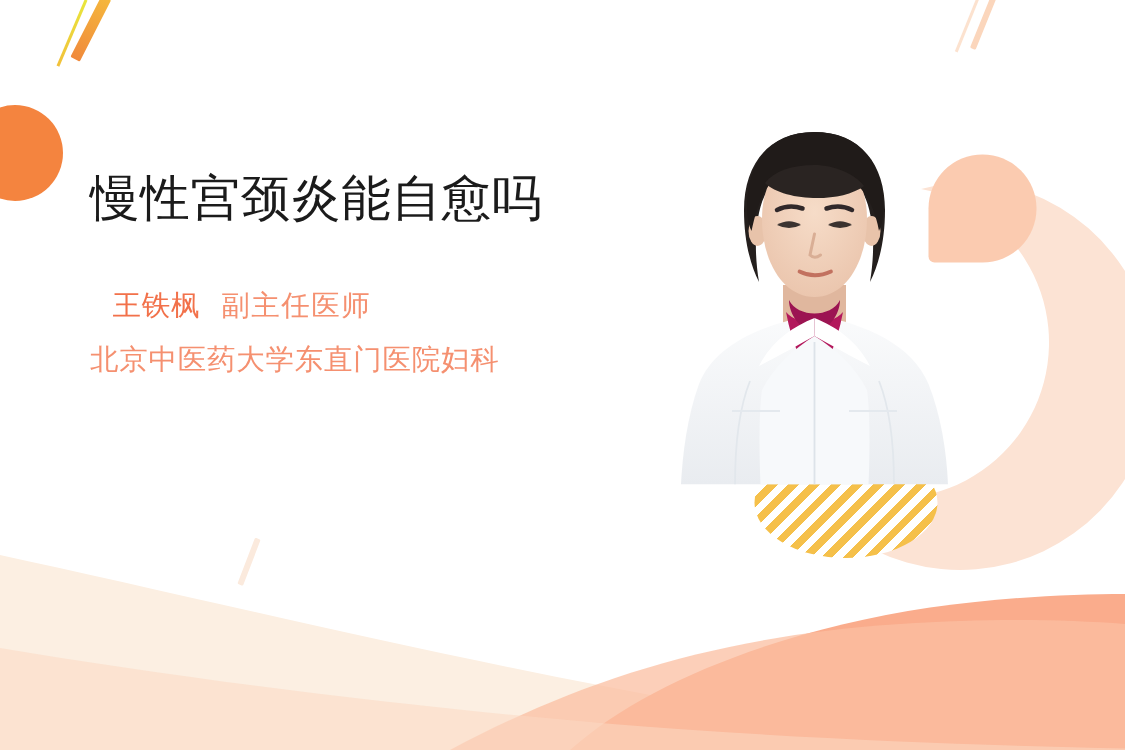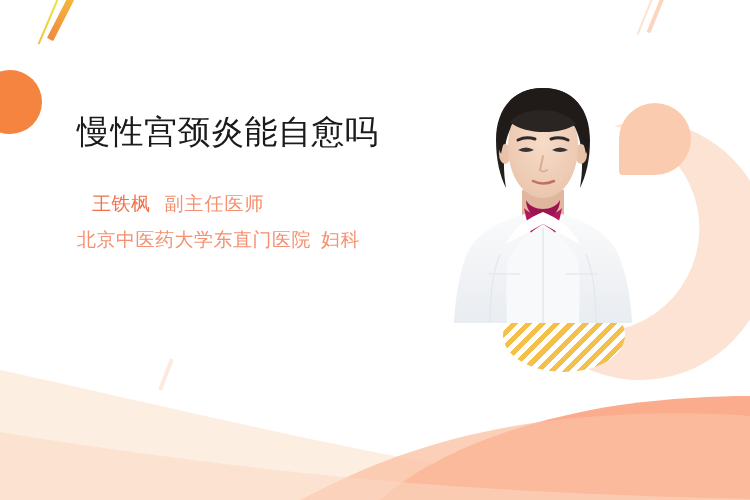--- a/index.html
+++ b/index.html
@@ -121,21 +121,21 @@
       -45deg,
       #F5C04A 0px, #F5C04A 5px,
       #FFFFFF 5px, #FFFFFF 10px
     );
     z-index: 3;
   }
 
   
   .text-block {
     position: absolute;
-    left: 77px;
+    left: 60px;
     top: 110px;
     width: 360px;
     z-index: 6;
   }
   .headline {
     font-size: 33px;
     line-height: 43px;
     font-weight: 500;
     color: #1b1b1b;
     letter-spacing: 0.5px;
@@ -163,21 +163,20 @@
   }
   .affiliation {
     margin-top: 10px;
     font-size: 19px;
     font-weight: 400;
     color: #F59070;
     letter-spacing: 0.5px;
     white-space: nowrap;
   }
   .dept {
-    margin-left: 10px;
   }
 
   
   .portrait {
     position: absolute;
     left: 448px;
     top: 78px;
     width: 190px;
     height: 245px;
     z-index: 5;

